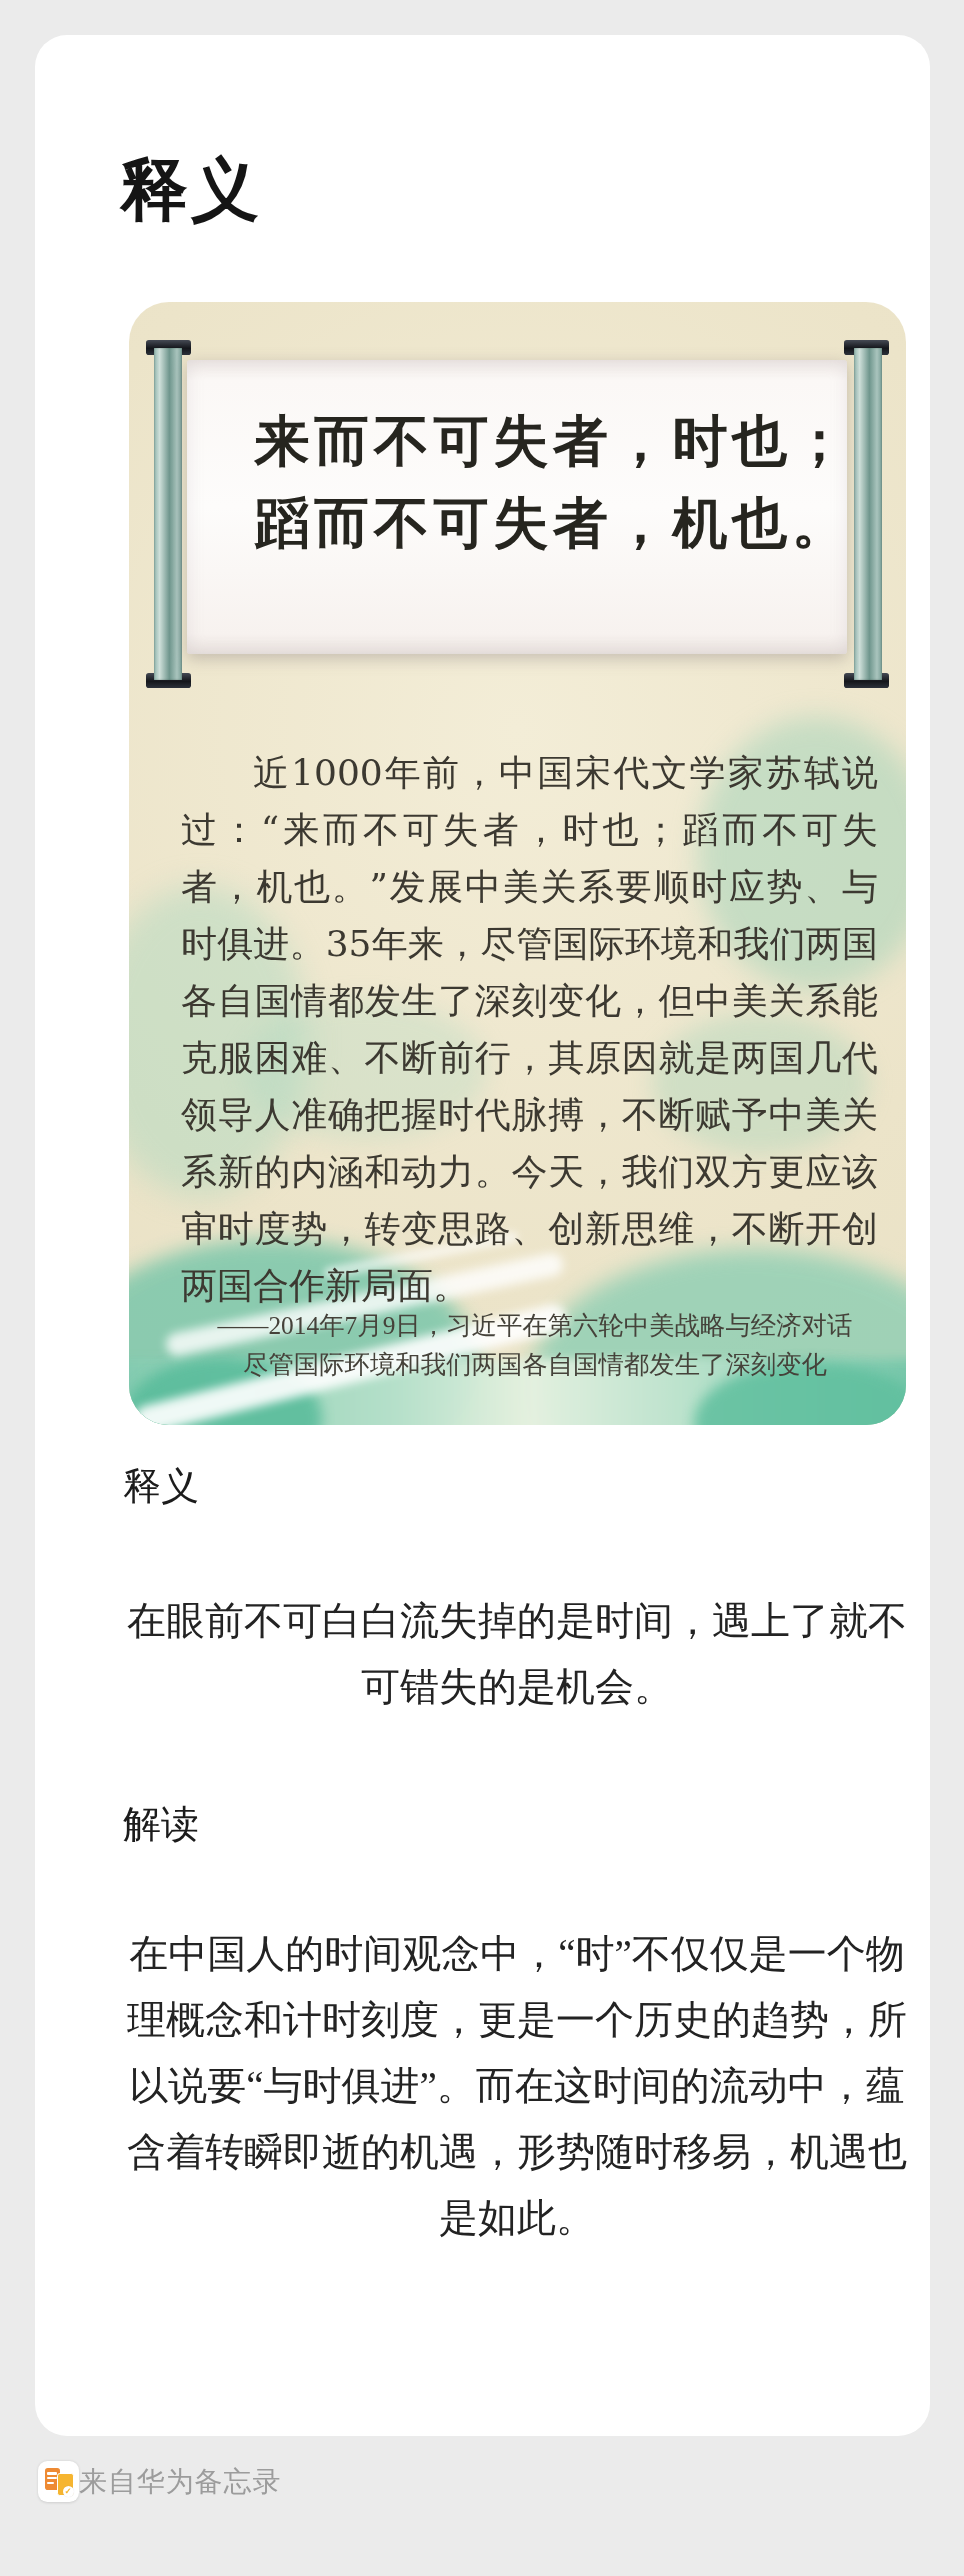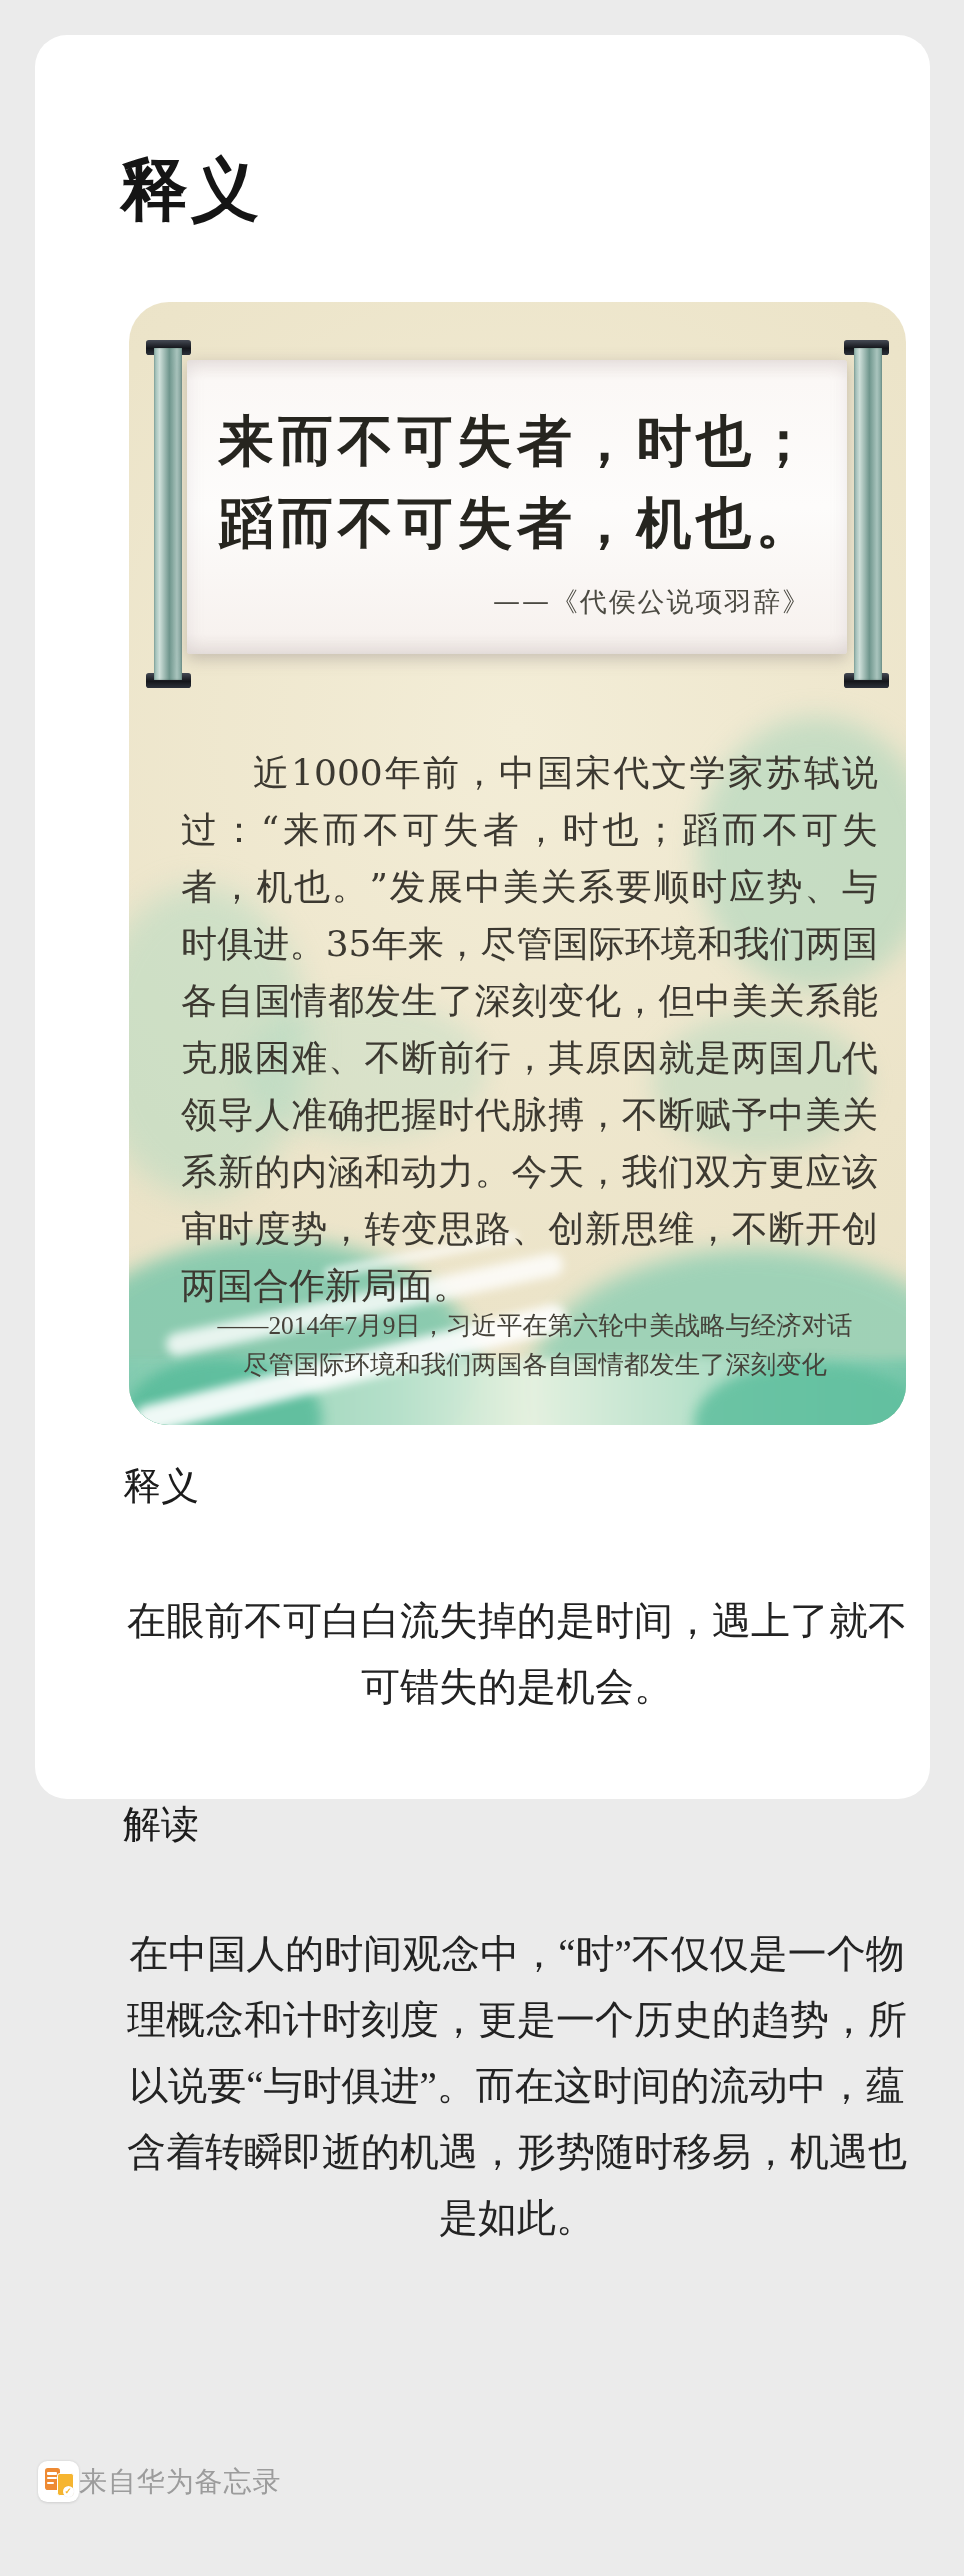--- a/index.html
+++ b/index.html
@@ -1,20 +1,20 @@
 <!DOCTYPE html>
 <html style="font-size:15px"><head>
 <meta charset="utf-8">
 <style>
   html,body{margin:0;padding:0;}
   body{background:#ebebeb;font-family:"Liberation Sans",sans-serif;}
   #root{position:relative;width:965px;height:2576px;background:#ebebeb;overflow:hidden;}
 
   
-  .note-card{position:absolute;left:35px;top:35px;width:895px;height:1764px;
+  .note-card{position:absolute;left:35px;top:35px;width:895px;height:2401px;
     background:#ffffff;border-radius:32px;}
 
   .page-title{position:absolute;left:85px;top:115px;font-size:68px;font-weight:700;
     color:#151515;letter-spacing:2.8px;line-height:79px;}
 
   
   .scroll-card{position:absolute;left:94px;top:267px;width:777px;height:1123px;
     border-radius:40px;overflow:hidden;
     background:radial-gradient(ellipse 120% 90% at 50% 38%,#f3edd7 0%,#ece4c9 55%,#e7dfc2 100%);}
 
@@ -44,21 +44,21 @@
     background:linear-gradient(180deg,#454a54 0%,#14161b 55%,#2c313a 100%);}
   .cap-tl{left:17px;top:38px;} .cap-bl{left:17px;top:371px;}
   .cap-tr{left:715px;top:38px;} .cap-br{left:715px;top:371px;}
 
   .paper{position:absolute;left:58px;top:58px;width:660px;height:294px;border-radius:2.8px;
     background:linear-gradient(180deg,#efe9e6 0%,#fbf8f6 7%,#fdfcfb 50%,#f7f2ef 93%,#ebe4e0 100%);
     box-shadow:0 4.7px 15px rgba(120,110,115,.35), inset 0 0 17px rgba(150,140,150,.18);}
 
   .calli{position:absolute;left:58px;width:660px;text-align:center;
     font-family:"DejaVu Serif","Liberation Serif",serif;font-weight:700;
-    font-size:55px;color:#26251f;letter-spacing:4.7px;white-space:nowrap;}
+    font-size:55px;color:#26251f;letter-spacing:4.7px;white-space:nowrap;padding-left:36px;}
   .calli.l1{top:103px;}
   .calli.l2{top:185px;text-align:center;}
   .calli-attr{position:absolute;left:58px;top:282px;width:624px;text-align:right;
     font-family:"DejaVu Serif","Liberation Serif",serif;font-size:27px;color:#4b4a42;
     letter-spacing:1.9px;white-space:nowrap;}
 
   .scroll-body{position:absolute;left:52px;top:420px;width:697px;
     font-family:"DejaVu Serif","Liberation Serif",serif;font-size:36px;line-height:57px;
     color:#3c3931;text-align:justify;text-indent:2em;margin-top:22px;}
   .scroll-cite{position:absolute;left:55px;top:1004px;width:702px;
@@ -113,21 +113,20 @@
       <div class="roller-cap cap-tl"></div>
       <div class="roller-cap cap-bl"></div>
       <div class="roller left"></div>
       <div class="roller-cap cap-tr"></div>
       <div class="roller-cap cap-br"></div>
       <div class="roller right"></div>
 
       <div class="paper"></div>
       <div class="calli l1">来而不可失者，时也；</div>
       <div class="calli l2">蹈而不可失者，机也。</div>
-      <div class="calli-attr">——《代侯公说项羽辞》</div>
 
       <div class="scroll-body">近1000年前，中国宋代文学家苏轼说过：“来而不可失者，时也；蹈而不可失者，机也。”发展中美关系要顺时应势、与时俱进。35年来，尽管国际环境和我们两国各自国情都发生了深刻变化，但中美关系能克服困难、不断前行，其原因就是两国几代领导人准确把握时代脉搏，不断赋予中美关系新的内涵和动力。今天，我们双方更应该审时度势，转变思路、创新思维，不断开创两国合作新局面。</div>
       <div class="scroll-cite">
         <div>——2014年7月9日，习近平在第六轮中美战略与经济对话</div>
         <div>尽管国际环境和我们两国各自国情都发生了深刻变化</div>
       </div>
     </div>
 
     <div class="sec-label s1">释义</div>
     <div class="sec-para p1">在眼前不可白白流失掉的是时间，遇上了就不可错失的是机会。</div>

